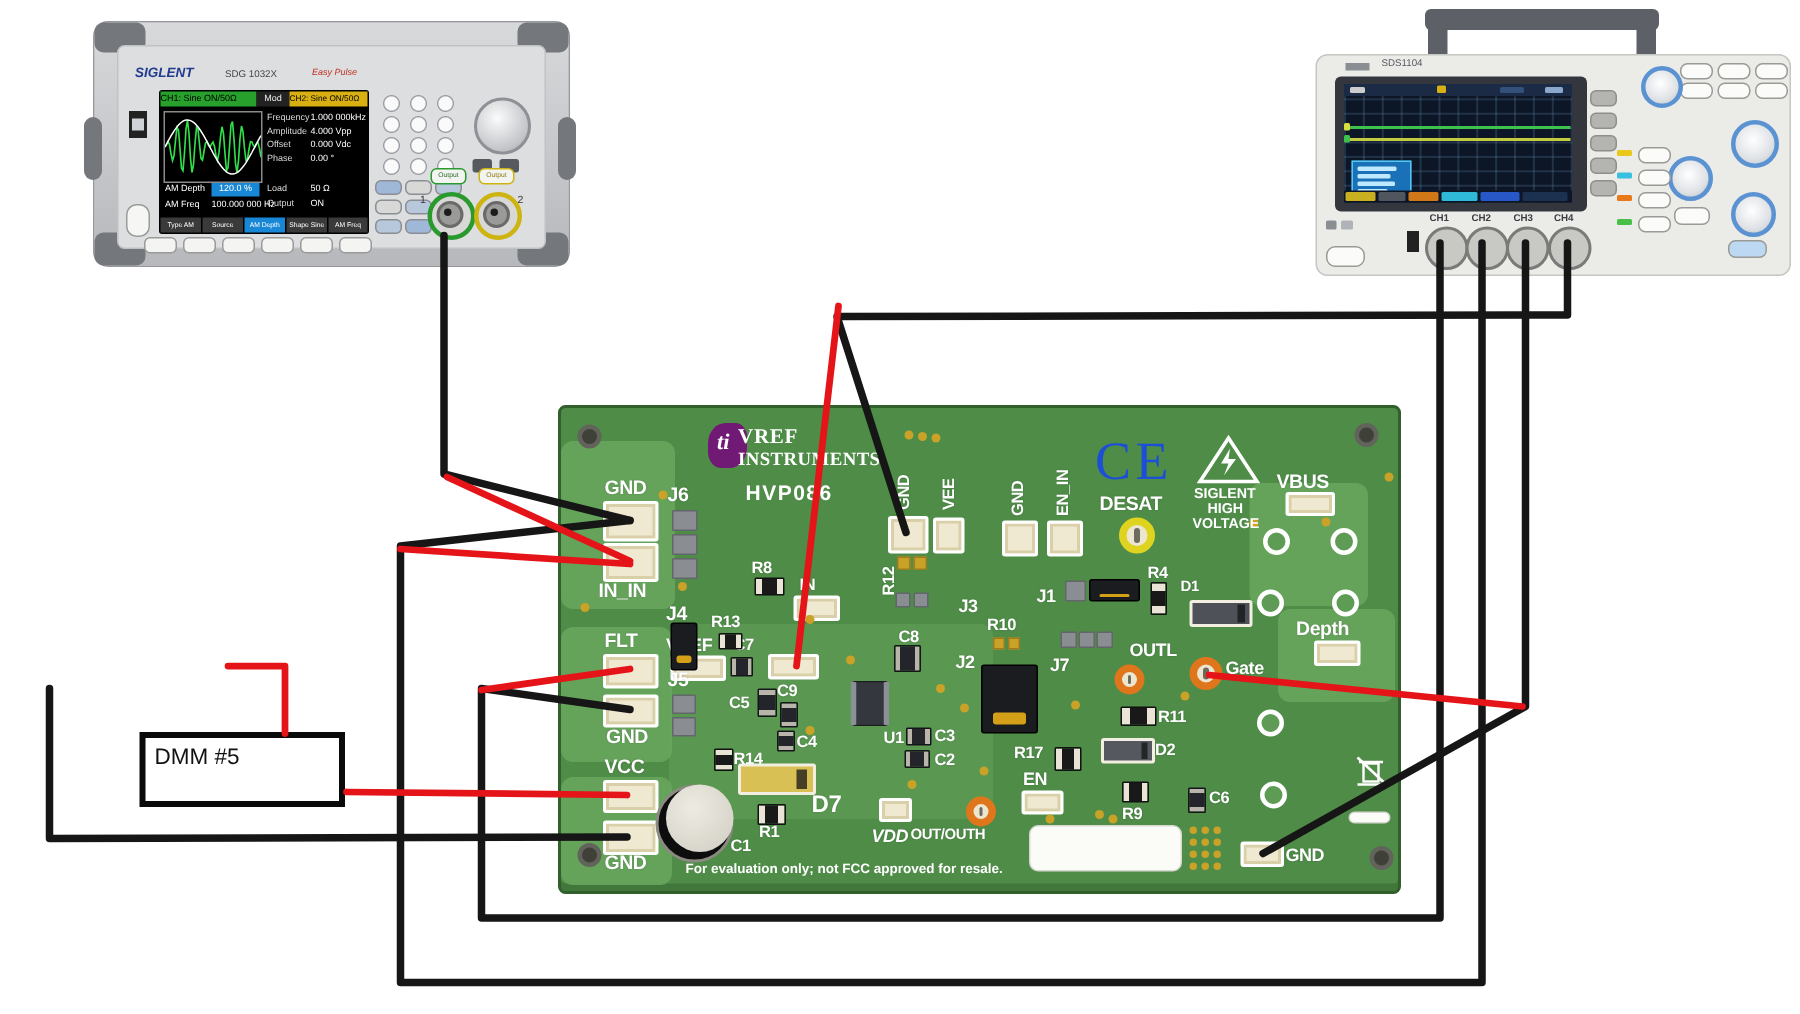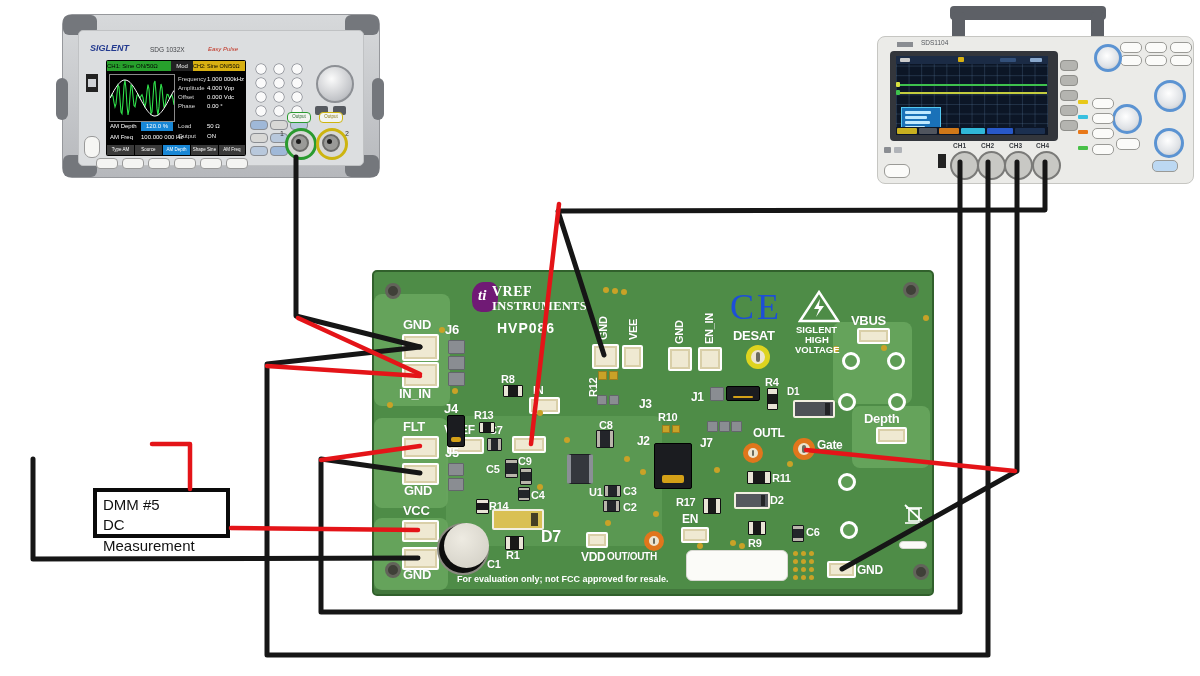--- a/index.html
+++ b/index.html
@@ -196,21 +196,20 @@
   <div class="bnc-outer" style="left:950px;top:151px;width:25px;height:25px;border:2px solid #7a7a78;background:#c8c8c4;"></div>
   <div class="bnc-outer" style="left:977px;top:151px;width:25px;height:25px;border:2px solid #7a7a78;background:#c8c8c4;"></div>
   <div class="bnc-outer" style="left:1004px;top:151px;width:25px;height:25px;border:2px solid #7a7a78;background:#c8c8c4;"></div>
   <div class="bnc-outer" style="left:1032px;top:151px;width:25px;height:25px;border:2px solid #7a7a78;background:#c8c8c4;"></div>
   <div class="abs" style="left:884px;top:164px;width:24px;height:12px;background:#fbfbf9;border:1px solid #9a9a96;border-radius:6px;"></div>
   <div class="chip" style="left:884px;top:147px;width:7px;height:6px;background:#8a8d92;"></div>
   <div class="chip" style="left:894px;top:147px;width:8px;height:6px;background:#b0b3b8;"></div>
 
   <div class="annbox" style="left:93px;top:488px;width:137px;height:50px;">
     <div>DMM #5</div>
-    <div>DC Measurement</div>
   </div>
 
   <div id="board" style="left:372px;top:270px;width:558px;height:322px;"></div>
   <div id="boarditems" class="abs" style="left:0;top:0;width:1200px;height:676px;pointer-events:none;">
       <div class="bi " style="left: 374px; top: 294px; width: 76px; height: 112px; background: rgb(106, 167, 95); opacity: 0.85; border-radius: 8px;"></div>
       <div class="bi " style="left: 374px; top: 418px; width: 74px; height: 90px; background: rgb(106, 167, 95); opacity: 0.85; border-radius: 8px;"></div>
       <div class="bi " style="left: 833px; top: 322px; width: 79px; height: 82px; background: rgb(106, 167, 95); opacity: 0.85; border-radius: 8px;"></div>
       <div class="bi " style="left: 852px; top: 406px; width: 78px; height: 62px; background: rgb(106, 167, 95); opacity: 0.85; border-radius: 8px;"></div>
       <div class="bi " style="left: 374px; top: 518px; width: 74px; height: 72px; background: rgb(106, 167, 95); opacity: 0.85; border-radius: 8px;"></div>
       <div class="bi " style="left: 446px; top: 416px; width: 216px; height: 130px; background: rgb(106, 167, 95); opacity: 0.45; border-radius: 8px;"></div>
@@ -250,21 +249,21 @@
       <div class="bi txt2" style="left: 518px; top: 455px; font-size: 11px;">C9</div>
       <div class="bi txt2" style="left: 486px; top: 463px; font-size: 11px;">C5</div>
       <div class="bi txt2" style="left: 531px; top: 489px; font-size: 11px;">C4</div>
       <div class="bi txt2" style="left: 589px; top: 486px; font-size: 11px;">U1</div>
       <div class="bi txt2" style="left: 623px; top: 485px; font-size: 11px;">C3</div>
       <div class="bi txt2" style="left: 623px; top: 501px; font-size: 11px;">C2</div>
       <div class="bi txt2" style="left: 489px; top: 500px; font-size: 11px;">R14</div>
       <div class="bi txt2" style="left: 541px; top: 528px; font-size: 16px;">D7</div>
       <div class="bi txt2" style="left: 506px; top: 549px; font-size: 11px;">R1</div>
       <div class="bi txt2" style="left: 487px; top: 558px; font-size: 11px;">C1</div>
-      <div class="bi txt2" style="left: 581px; top: 550px; font-size: 12px;">VDD</div>
+      <div class="bi txt2" style="left: 581px; top: 550px; font-size: 12px; font-style: italic;">VDD</div>
       <div class="bi txt2" style="left: 607px; top: 551px; font-size: 10px;">OUT/OUTH</div>
       <div class="bi txt2" style="left: 682px; top: 512px; font-size: 12px;">EN</div>
       <div class="bi txt2" style="left: 676px; top: 496px; font-size: 11px;">R17</div>
       <div class="bi txt2" style="left: 748px; top: 537px; font-size: 11px;">R9</div>
       <div class="bi txt2" style="left: 806px; top: 526px; font-size: 11px;">C6</div>
       <div class="bi txt2" style="left: 770px; top: 494px; font-size: 11px;">D2</div>
       <div class="bi txt2" style="left: 772px; top: 472px; font-size: 11px;">R11</div>
       <div class="bi txt2" style="left: 753px; top: 426px; font-size: 12px;">OUTL</div>
       <div class="bi txt2" style="left: 817px; top: 438px; font-size: 12px;">Gate</div>
       <div class="bi txt2" style="left: 700px; top: 436px; font-size: 12px;">J7</div>

